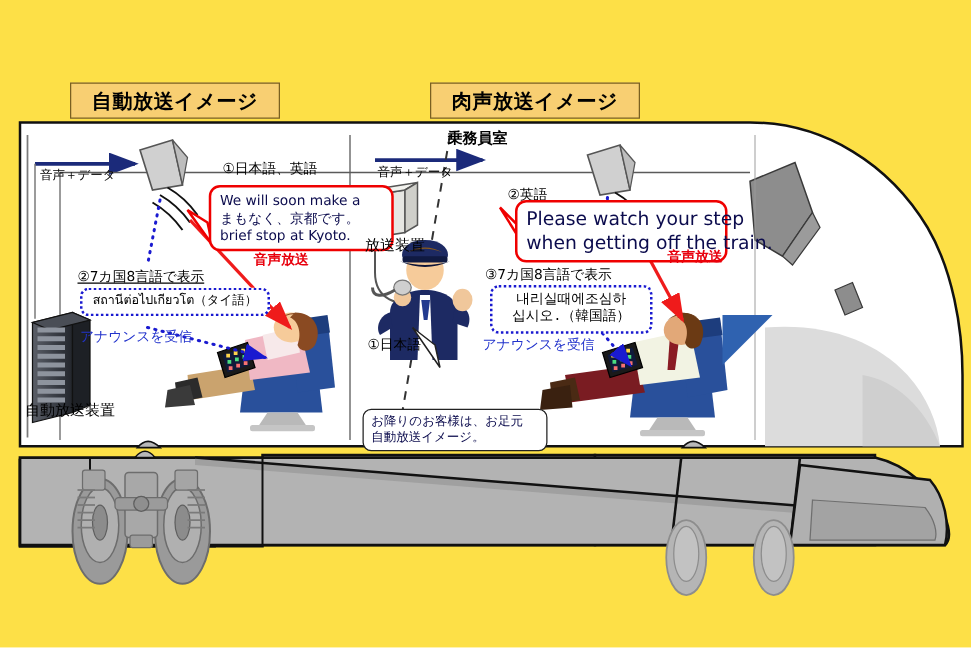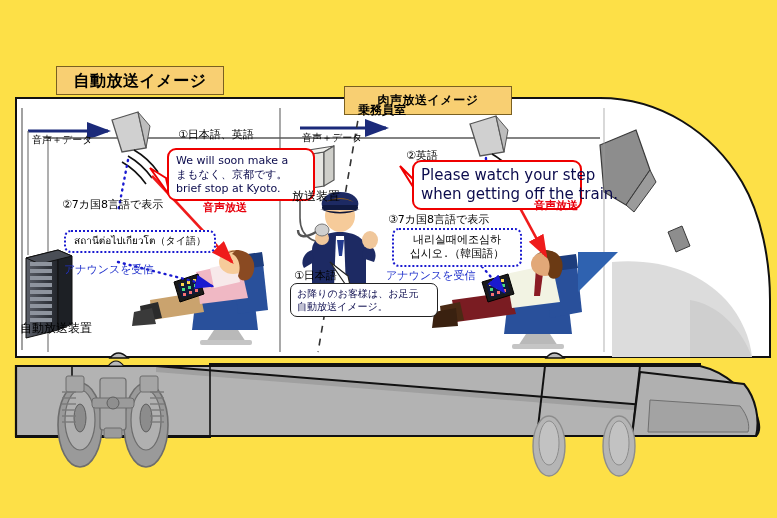--- a/index.html
+++ b/index.html
@@ -8,21 +8,21 @@
   #svgroot{position:absolute;left:0;top:0;width:777px;height:518px;}
 
   
   .tab-label{
     position:absolute;background:#f8cf72;border:1px solid #7a6021;
     color:#000;font-weight:bold;text-align:center;
     font-family:"DejaVu Sans","Liberation Sans",sans-serif;
     letter-spacing:.5px;white-space:nowrap;
   }
   #tabAuto{left:56px;top:66px;width:166px;height:27px;line-height:27px;font-size:16px;}
-  #tabLive{left:344px;top:66px;width:166px;height:27px;line-height:27px;font-size:12px;margin-top:20px;}
+  #tabLive{left:344px;top:66px;width:166px;height:27px;line-height:27px;font-size:16px;}
 
   
   .t{position:absolute;white-space:nowrap;font-family:"DejaVu Sans","Liberation Sans",sans-serif;color:#000;}
   .t.jp{font-size:10px;}
   .red{color:#e8000d;font-weight:bold;}
   .blue{color:#2233cc;}
 
   
   .balloon{
     position:absolute;background:#fff;border:2px solid #ef0000;border-radius:9px;
@@ -34,21 +34,21 @@
   .dispbox{
     position:absolute;background:#fff;border:2px dotted #1a1ad0;border-radius:7px;
     font-family:Liberation Mono, monospace;color:#000;
     padding:3px 6px;line-height:1.3;text-align:center;box-sizing:border-box;
   }
   .dispbox .ln{display:block;white-space:nowrap;}
   
   .balloon-k{
     position:absolute;background:#fff;border:1px solid #222;border-radius:7px;
     font-family:"DejaVu Sans","Liberation Sans",sans-serif;color:#0b0b4d;
-    padding:3px 6px;line-height:1.3;box-sizing:border-box;font-size:10px;
+    padding:3px 6px;line-height:1.3;box-sizing:border-box;font-size:10px;margin-top:44px;
   }
   .balloon-k .ln{display:block;white-space:nowrap;}
 
   
   .boxlabel{
     position:absolute;font-size:10px;color:#000;white-space:nowrap;
     font-family:"DejaVu Sans","Liberation Sans",sans-serif;
   }
 </style>
 </head>
@@ -371,21 +371,21 @@
   <div class="t jp" style="left:178px;top:127px;font-size:11px;">①日本語、英語</div>
 
   <div class="balloon" id="balloonLeft" style="left:167px;top:148px;width:148px;font-size:11px;">
     <span class="ln">We will soon make a</span>
     <span class="ln">まもなく、京都です。</span>
     <span class="ln">brief stop at Kyoto.</span>
   </div>
 
   <div class="t jp red" style="left:203px;top:200px;font-size:11px;">音声放送</div>
 
-  <div class="t jp" style="left:62px;top:197px;font-size:11px;">②7カ国8言語で表示</div>
+  <div class="t jp" style="left:62px;top:214px;font-size:11px;text-decoration:underline;">②7カ国8言語で表示</div>
 
   <div class="dispbox" id="dispLeft" style="left:64px;top:230px;width:152px;font-size:10px;">
     <span class="ln">สถานีต่อไปเกียวโต（タイ語）</span>
   </div>
 
   <div class="t jp blue" style="left:64px;top:262px;font-size:11px;">アナウンスを受信</div>
 
   <div class="t jp" style="left:20px;top:320px;font-size:12px;">自動放送装置</div>
 
   <div class="t jp" style="left:302px;top:131px;">音声＋データ</div>

